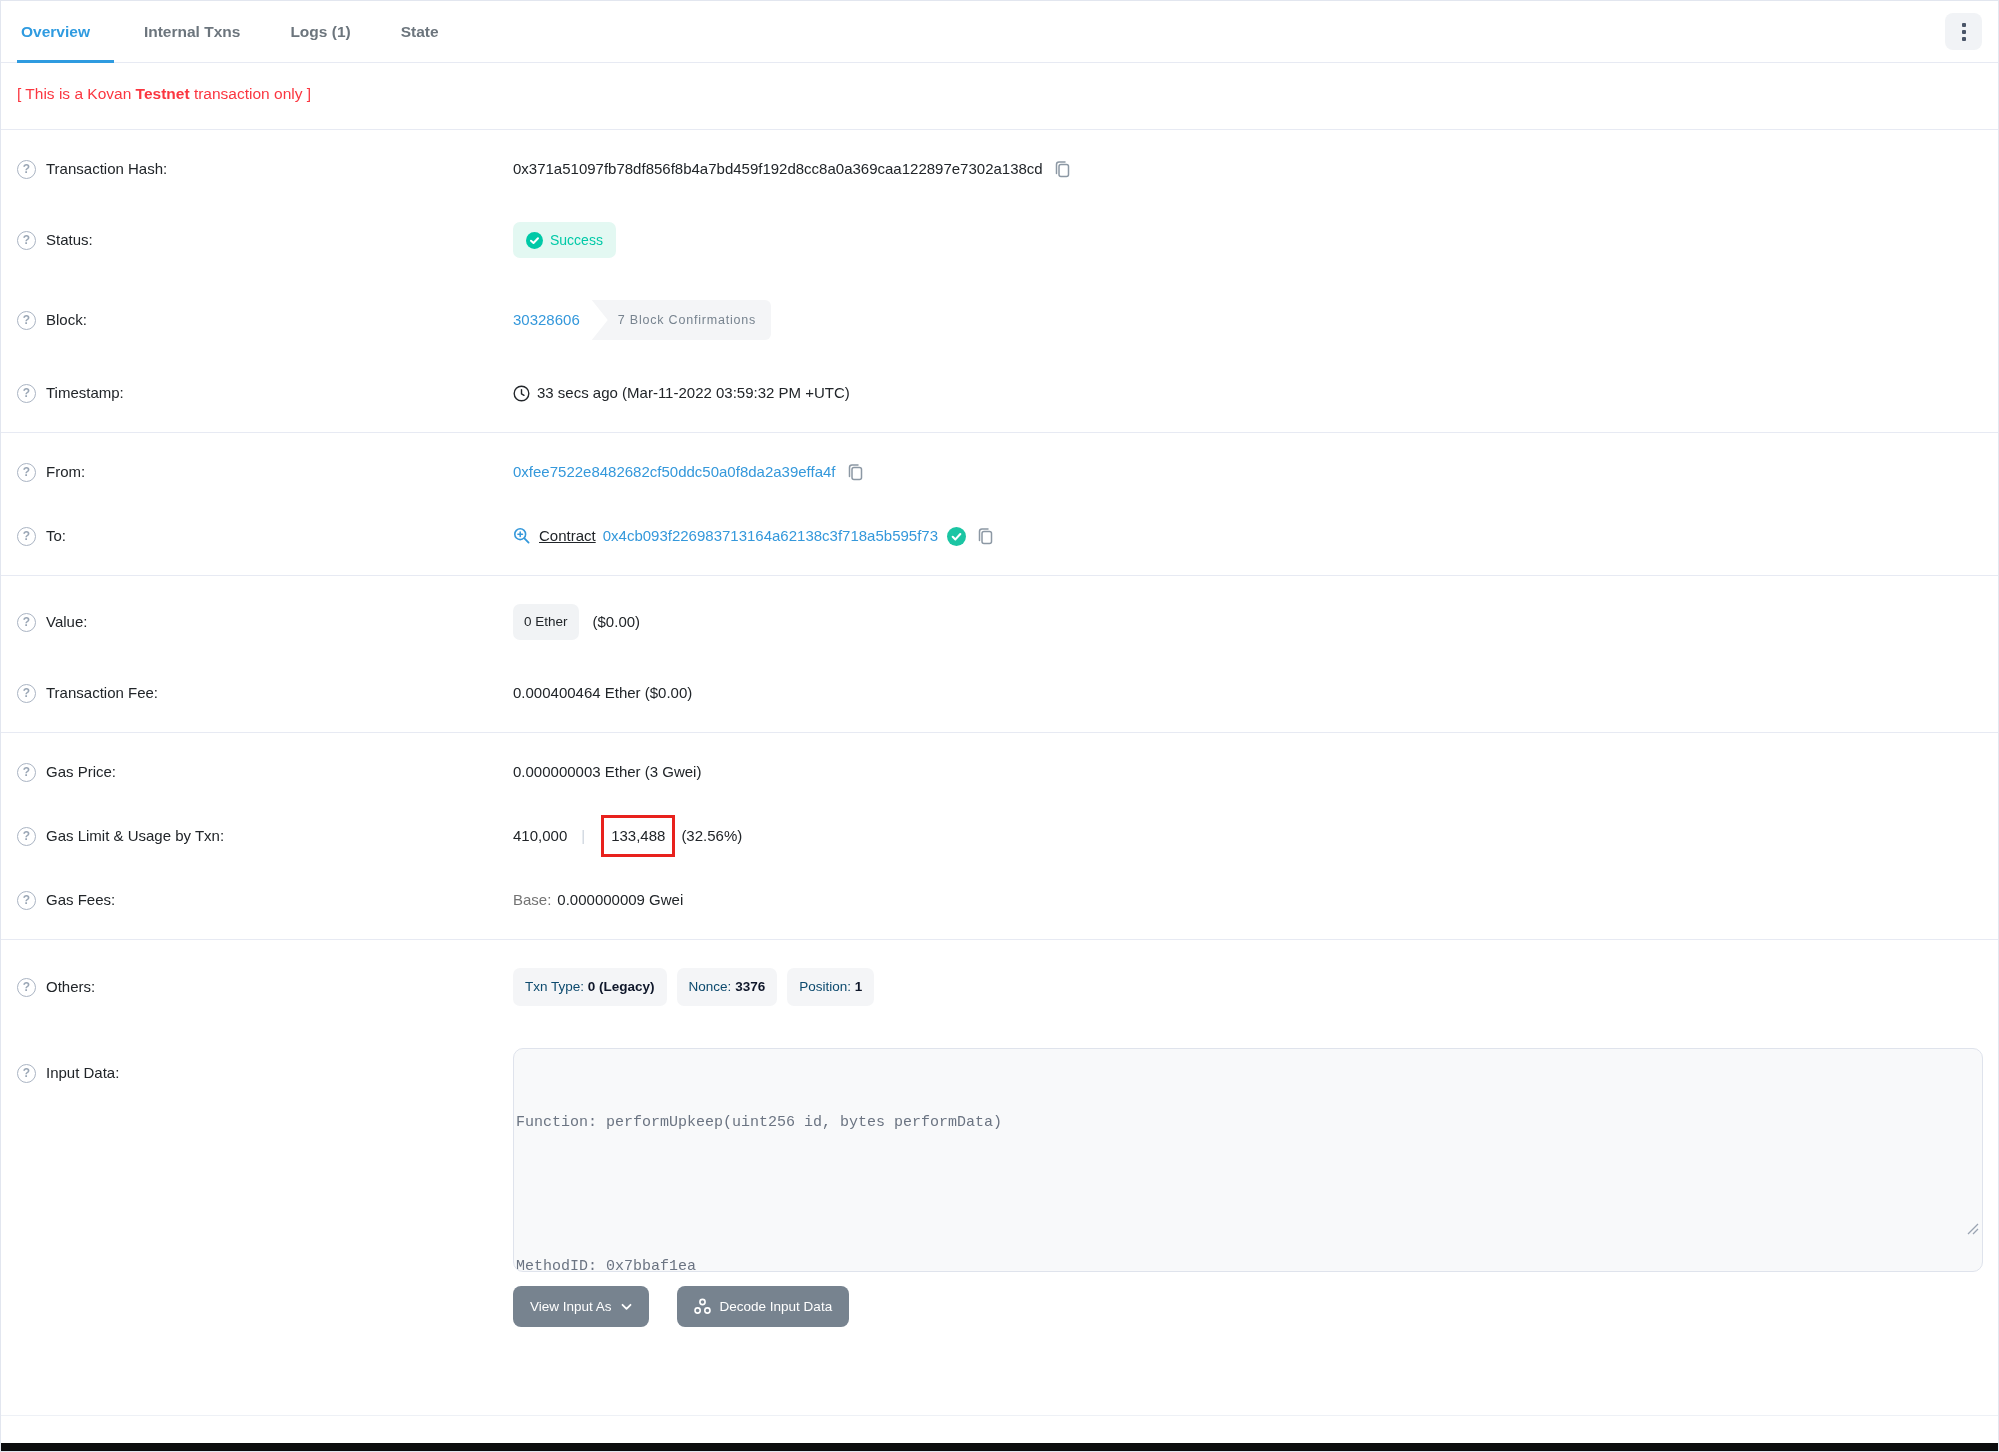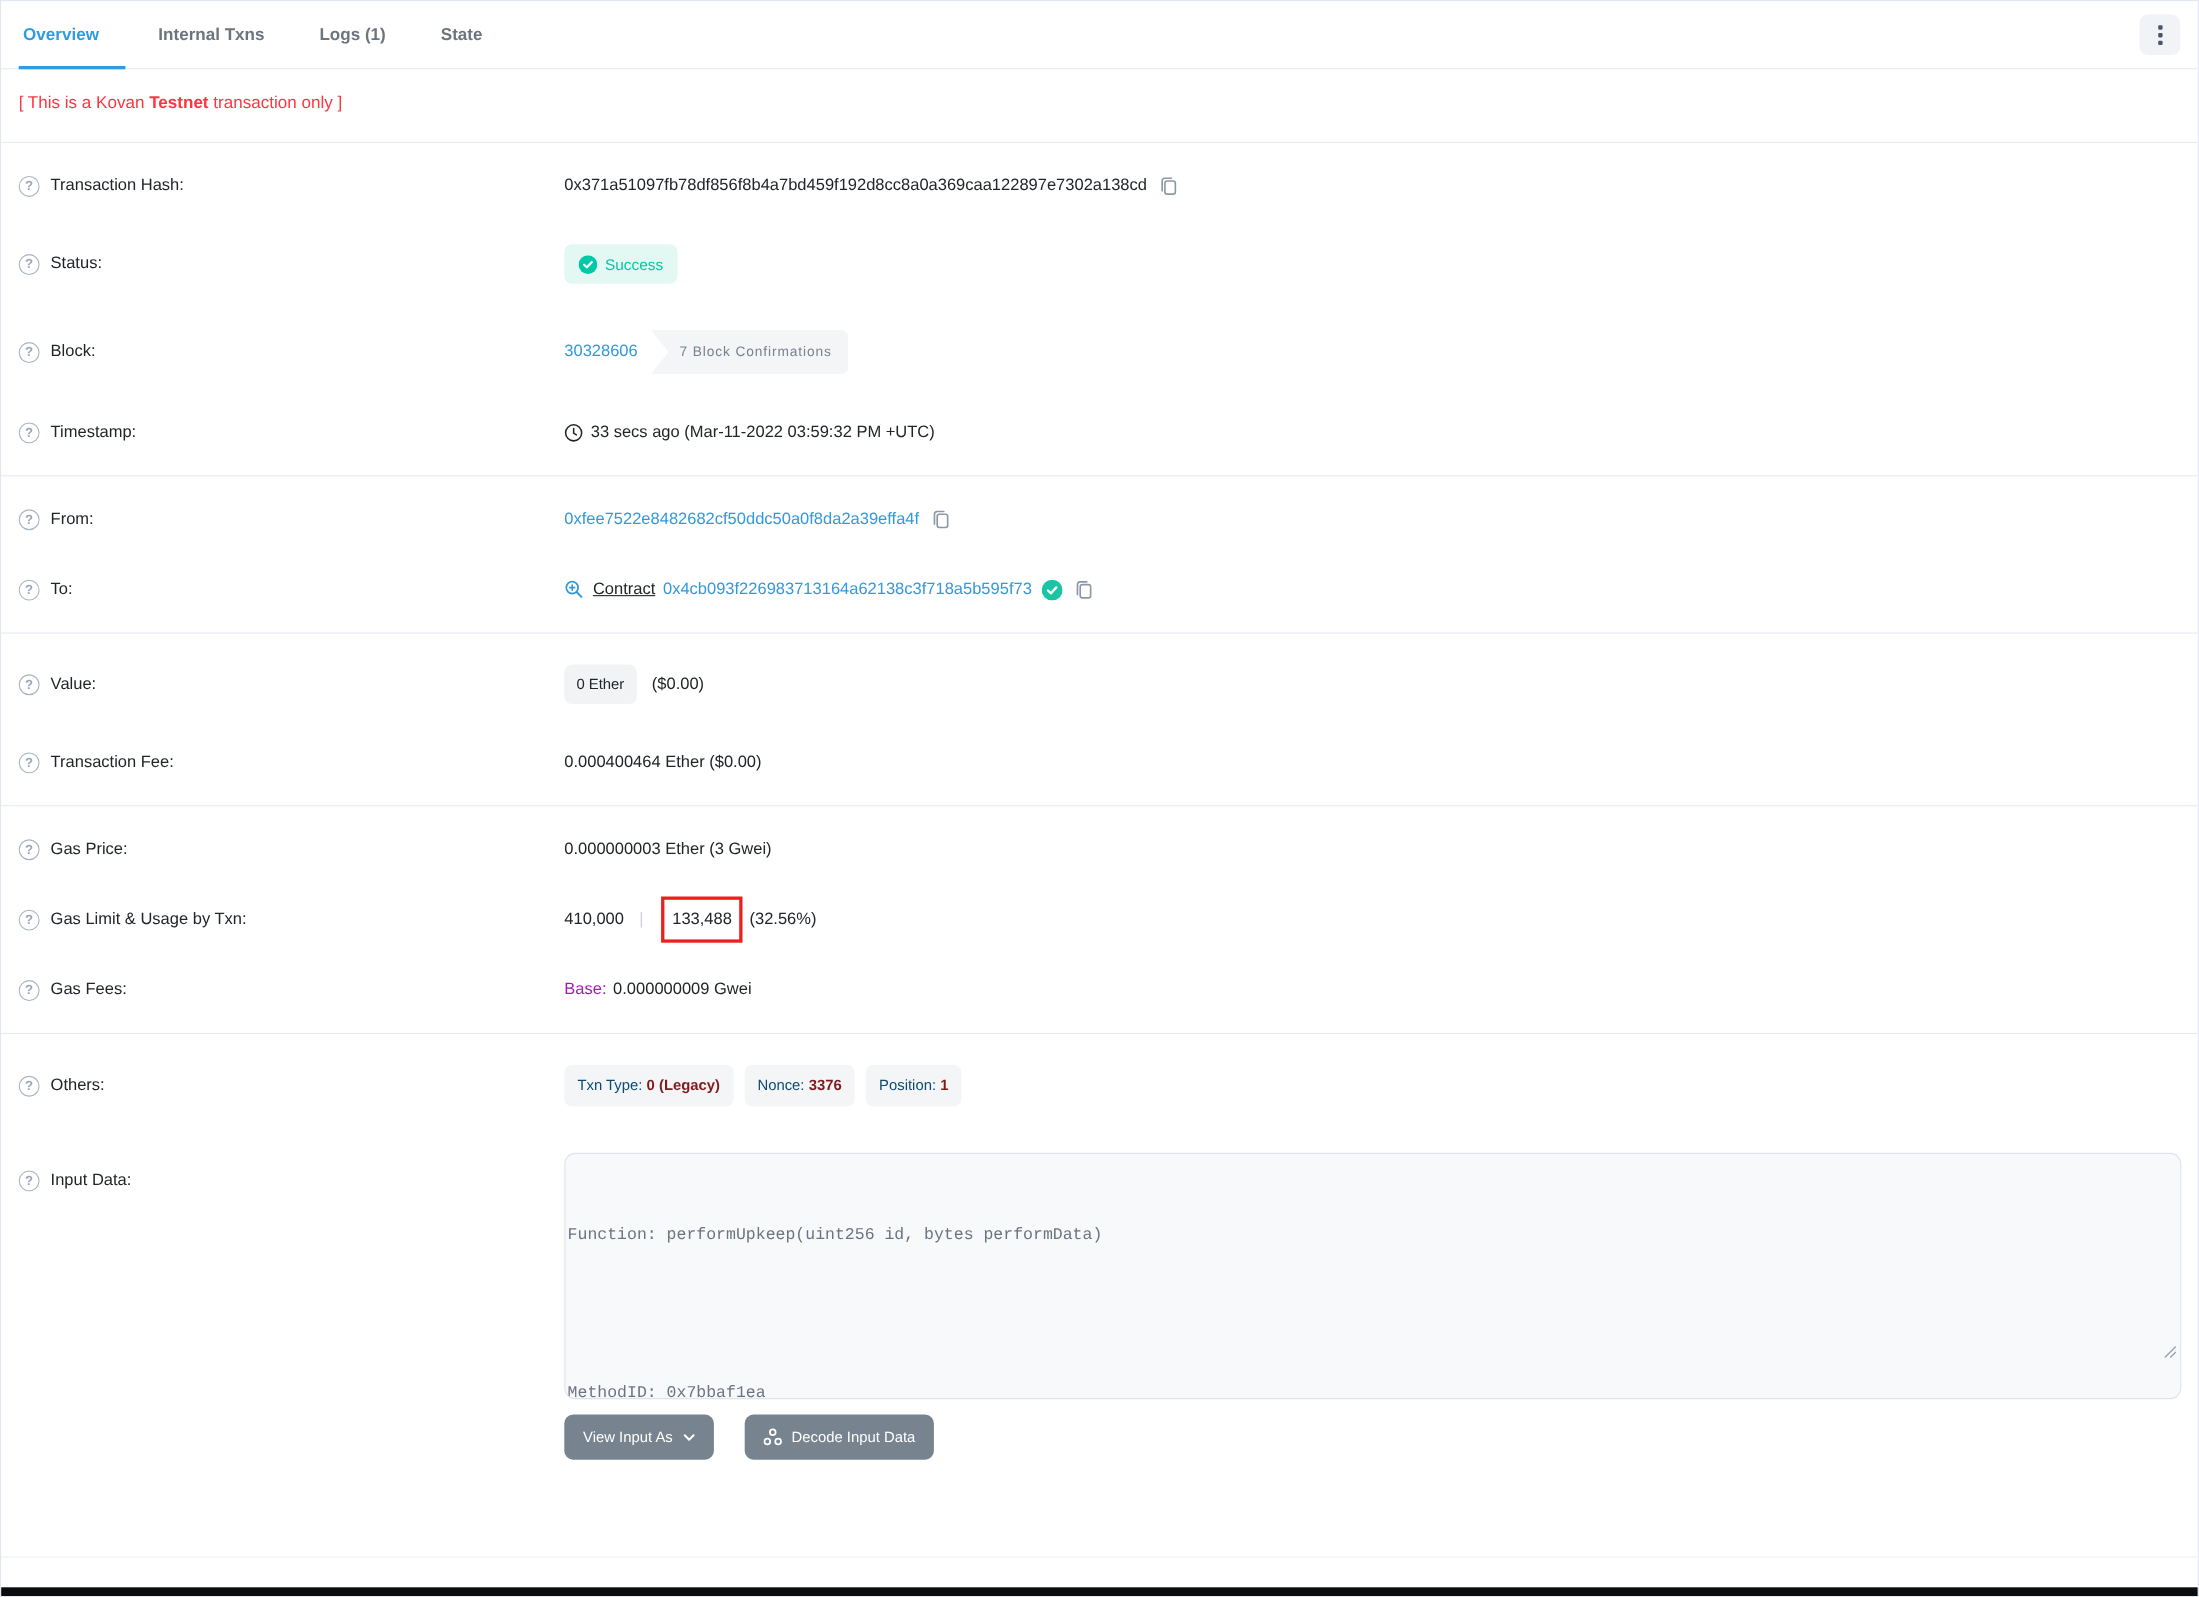--- a/index.html
+++ b/index.html
@@ -138,23 +138,23 @@
     color: #212529;
   }
   .kv-badge {
     background: #f4f5f7;
     border-radius: 7px;
     padding: 8px 12px;
     font-size: 13.5px;
     margin-right: 10px;
   }
   .kv-badge .k { color: #0c4a6e; }
-  .kv-badge .v { color: #7f1d1d; font-weight: 700; text-align: right; }
-
-  .muted { color: #a21caf; }
+  .kv-badge .v { color: #0f172a; font-weight: 700; text-align: right; }
+
+  .muted { color: #737373; }
   .sep { color: #cdd4de; margin: 0 14px; }
 
   .red-box {
     display: inline-block;
     border: 3px solid #e8211d;
     padding: 7px 7px;
     margin: -10px 2px;
   }
 
   

